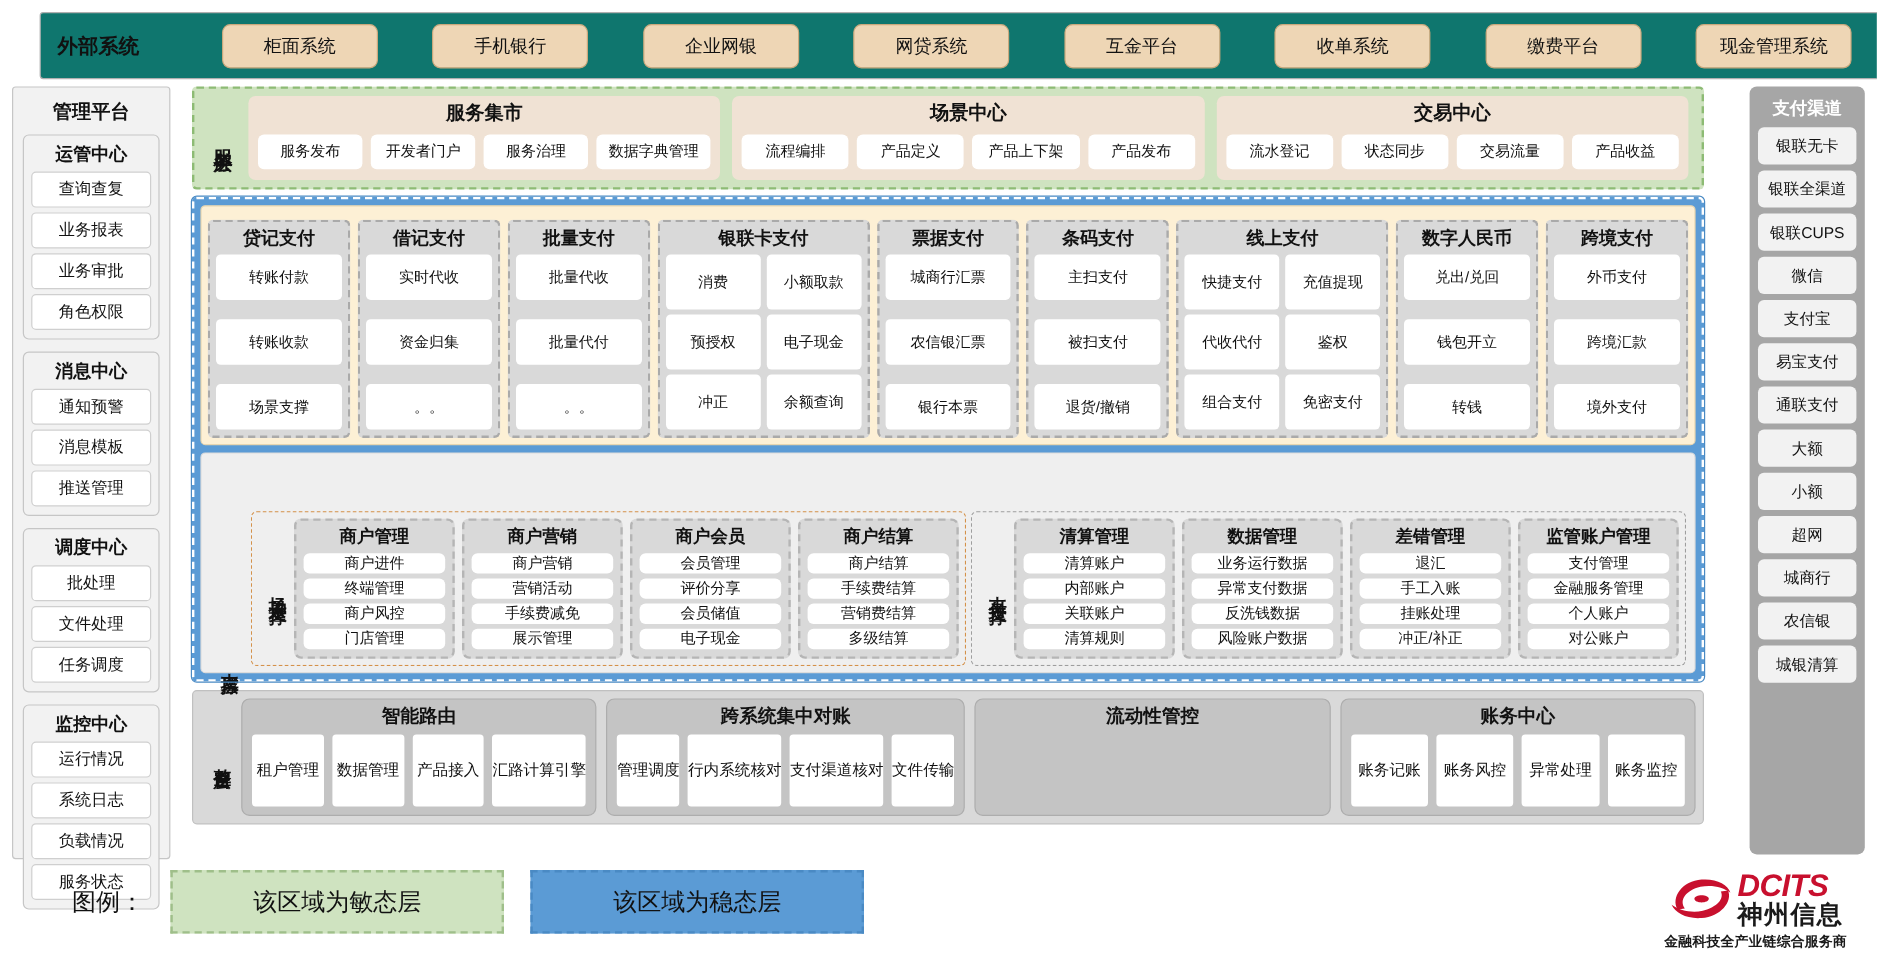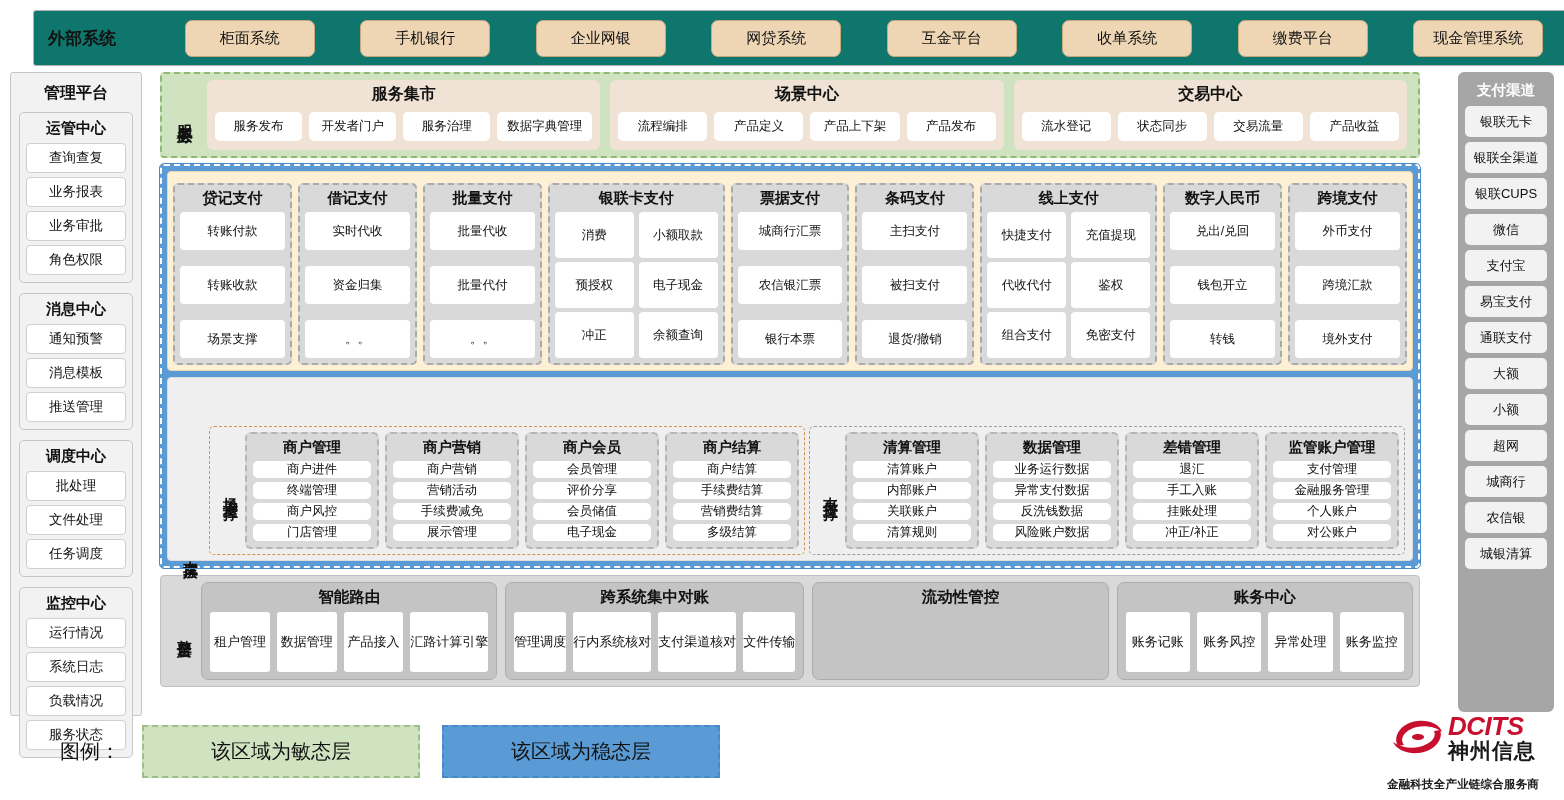--- a/index.html
+++ b/index.html
@@ -165,21 +165,21 @@
   }
   .legend-chip.agile { background: #cfe3c0; border: 2px dashed #9fbf8a; }
   .legend-chip.stable { background: #5b9bd5; border: 2px dashed #4a8ac4; }
 
   
   .logo { position: absolute; right: 8px; bottom: 8px; width: 186px; text-align: center; }
   .logo-row { display: flex; align-items: center; justify-content: center; gap: 4px; }
   .logo-txt { text-align: left; line-height: 1; }
   .logo-dcits { font-size: 26px; font-weight: bold; color: #c8102e; letter-spacing: -0.5px; font-style: italic; }
   .logo-cn { font-size: 21px; font-weight: bold; color: #1a1a1a; letter-spacing: 1px; margin-top: 1px; }
-  .logo-tag { font-size: 11.5px; font-weight: bold; color: #1a1a1a; margin-top: 16px; letter-spacing: 0.2px; }
+  .logo-tag { font-size: 11.5px; font-weight: bold; color: #1a1a1a; margin-top: 4px; letter-spacing: 0.2px; }
 </style>
 </head>
 <body>
 
 <div class="ext-bar">
   <div class="ext-title">外部系统</div>
   <div class="ext-items" id="ext-items">
       <div class="ext-chip">柜面系统</div>
       <div class="ext-chip">手机银行</div>
       <div class="ext-chip">企业网银</div>

